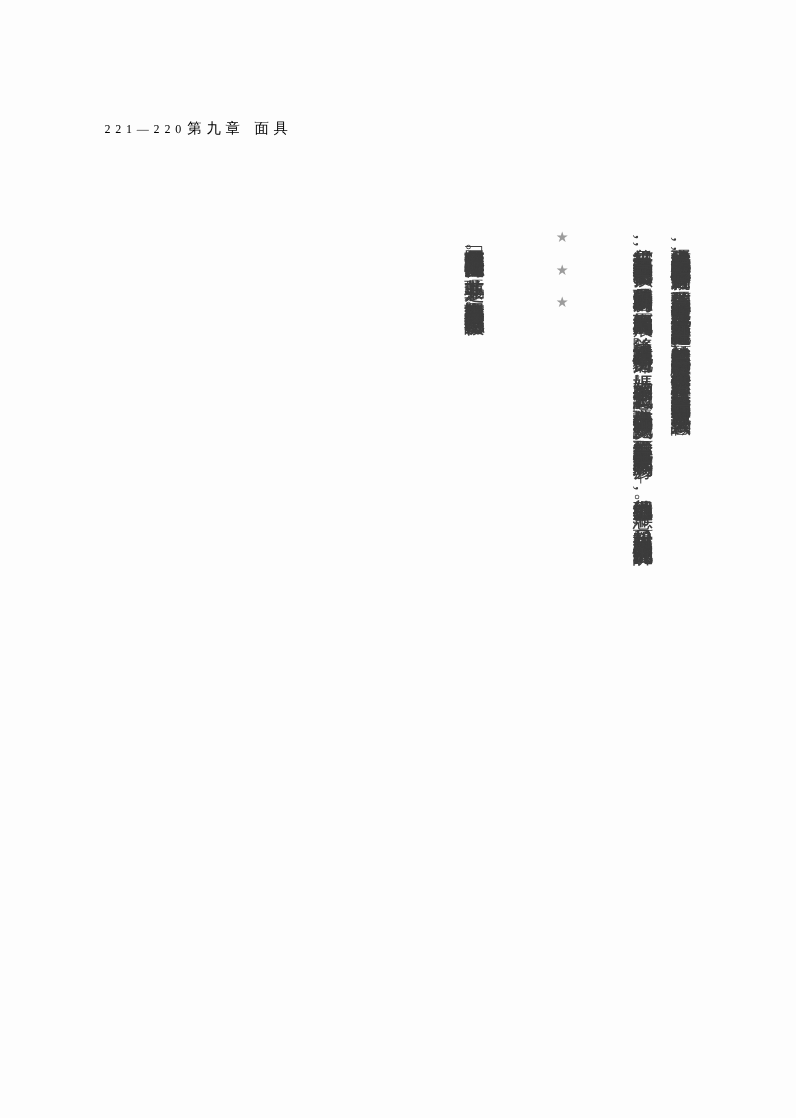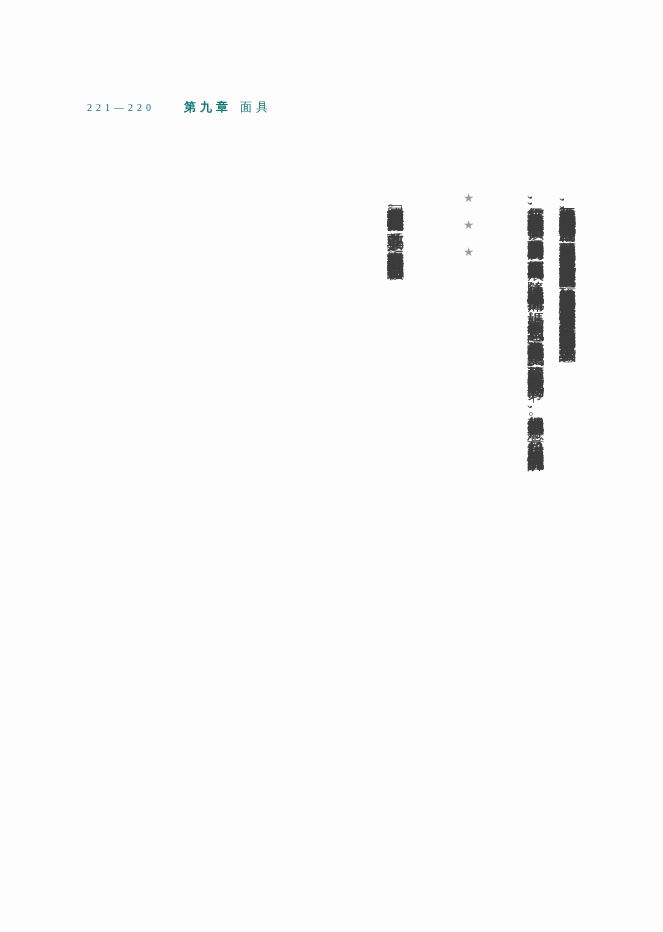--- a/index.html
+++ b/index.html
@@ -13,32 +13,31 @@
     overflow: hidden;
     background: #fdfdfd;
     font-family: "Liberation Serif", "DejaVu Serif", serif;
   }
   .running-header {
     position: absolute;
     left: 87px;
     top: 56px;
     display: flex;
     align-items: baseline;
-    color: #0f766e;
+    color: #000000;
     white-space: nowrap;
   }
   .running-header .page-range {
     font-size: 10px;
     letter-spacing: 4px;
   }
   .running-header .chapter {
     font-size: 12px;
     letter-spacing: 4px;
-    margin-left: 29px;
-    font-weight: bold;
+    margin-left: 1px;
   }
   .running-header .chapter-title {
     font-size: 12px;
     letter-spacing: 4px;
     margin-left: 8px;
     margin-top: 43px;
   }
   .page-text {
     position: absolute;
     top: 160px;

